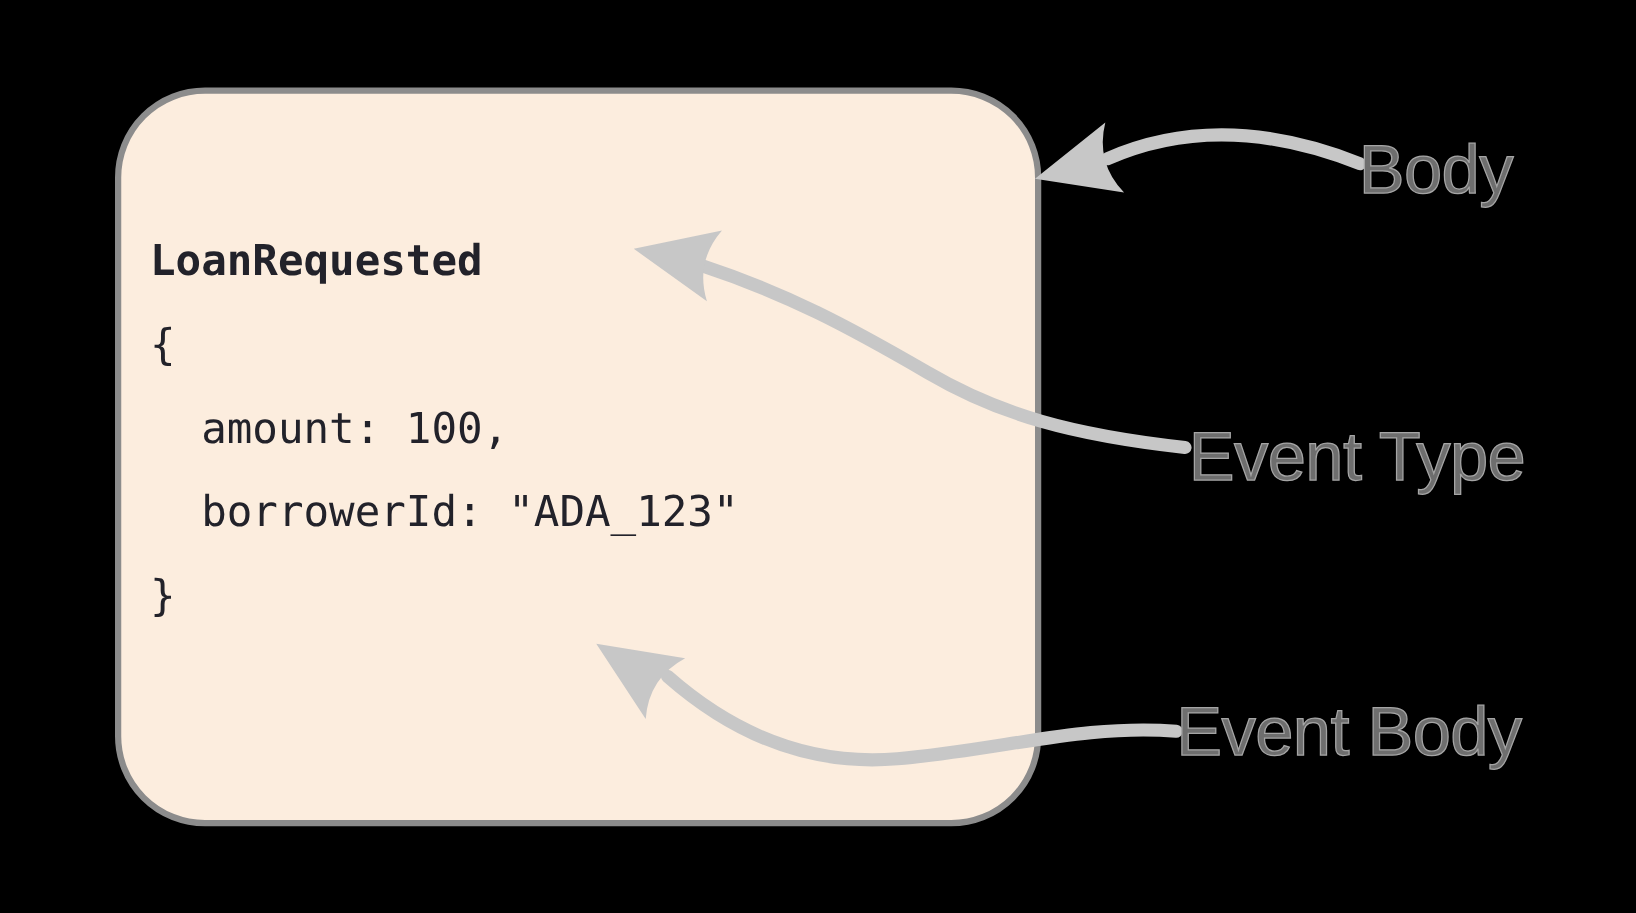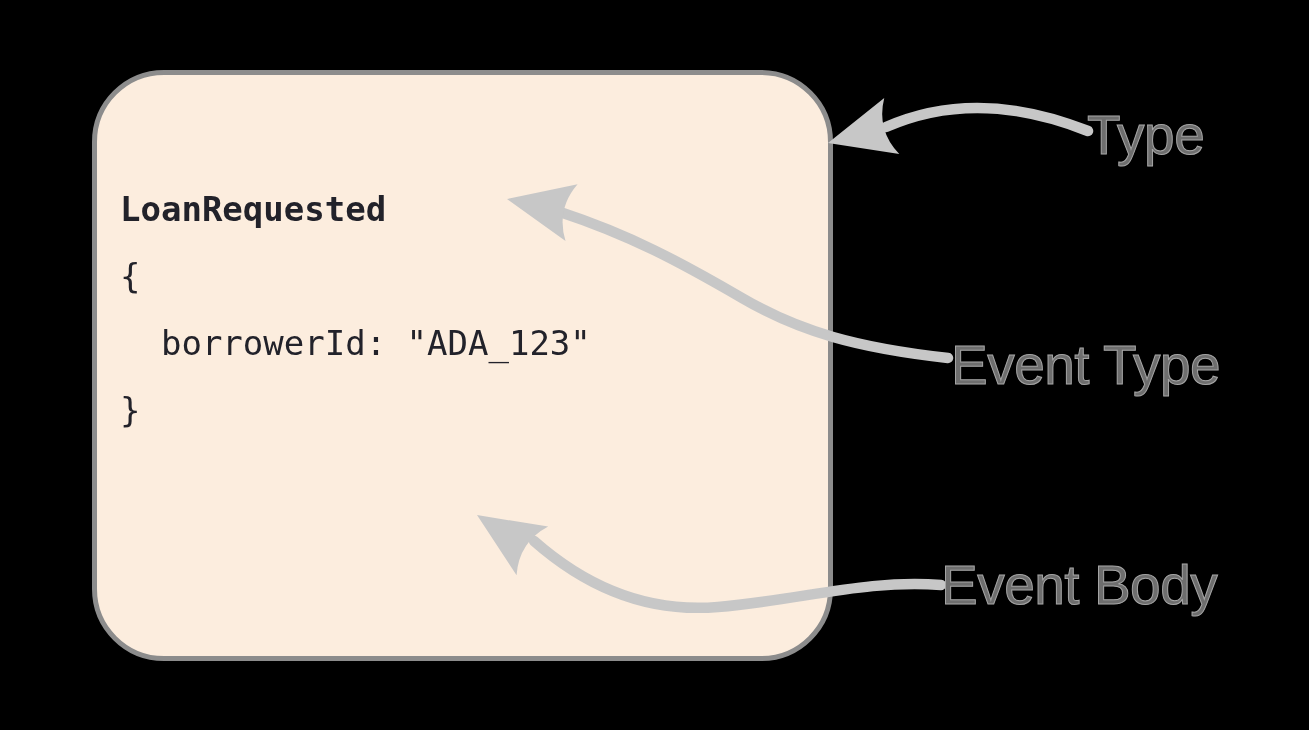--- a/index.html
+++ b/index.html
@@ -69,38 +69,38 @@
   .label-event      { left: 1087px; top: 103px; }
   .label-event-type { left: 951px;  top: 333px; }
   .label-event-body { left: 941px;  top: 553px; }
 </style>
 </head>
 <body>
 
 <div class="canvas">
 
   <div class="event-box">
-    <pre class="code"><span class="line event-type-name">LoanRequested</span><span class="line">{</span><span class="line">  borrowerId: "ADA_123"</span><span class="line">}</span></pre>
+    <pre class="code"><span class="line event-type-name">LoanRequested</span><span class="line">{</span><span class="line">  amount: 100,</span><span class="line">  borrowerId: "ADA_123"</span><span class="line">}</span></pre>
   </div>
 
   <svg class="arrows" viewBox="0 0 1309 730" xmlns="http://www.w3.org/2000/svg">
 
     <g>
       <path class="shaft" d="M 1088 131 C 1020 104, 952 98, 886 127"></path>
       <path class="head" transform="translate(828,143) rotate(-15)" d="M 0 0 L 66 -29 Q 50 0 66 29 Z"></path>
     </g>
 
     <g>
       <path class="shaft" d="M 948 358 C 858 348, 800 332, 742 298 C 680 262, 630 235, 560 212"></path>
       <path class="head" transform="translate(507,199) rotate(12)" d="M 0 0 L 66 -29 Q 50 0 66 29 Z"></path>
     </g>
 
     <g>
       <path class="shaft" d="M 941 585 C 868 579, 800 600, 718 607 C 636 614, 576 578, 534 541"></path>
       <path class="head" transform="translate(477,515) rotate(33)" d="M 0 0 L 66 -29 Q 50 0 66 29 Z"></path>
     </g>
   </svg>
 
-  <div class="label label-event">Type</div>
+  <div class="label label-event">Body</div>
   <div class="label label-event-type">Event Type</div>
   <div class="label label-event-body">Event Body</div>
 
 </div>
 
 </body></html>

